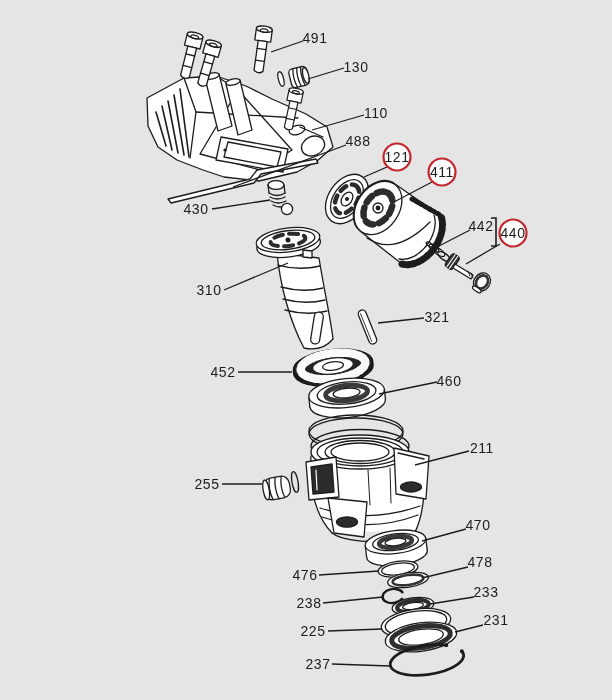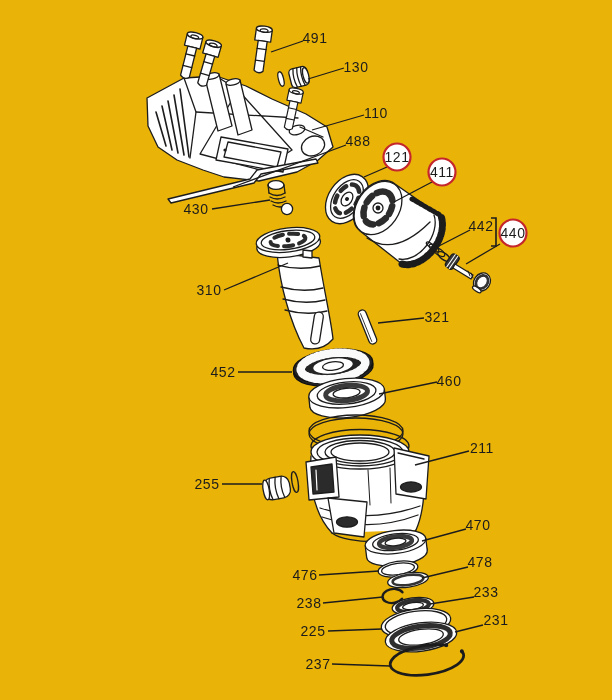--- a/index.html
+++ b/index.html
@@ -1,19 +1,19 @@
 <!DOCTYPE html>
 <html><head>
 <meta charset="utf-8">
 <style>
   html,body{margin:0;padding:0;background:#ffffff;}
   #canvas{
     position:relative;
     width:612px;height:700px;
-    background:#eab308;
+    background:#e5e5e5;
     overflow:hidden;
     font-family:"Liberation Sans", sans-serif;
   }
   svg{display:block;}
   .part-number{
     font-family:"Liberation Sans", sans-serif;
     font-size:14px;
     letter-spacing:0.5px;
   }
 </style>

